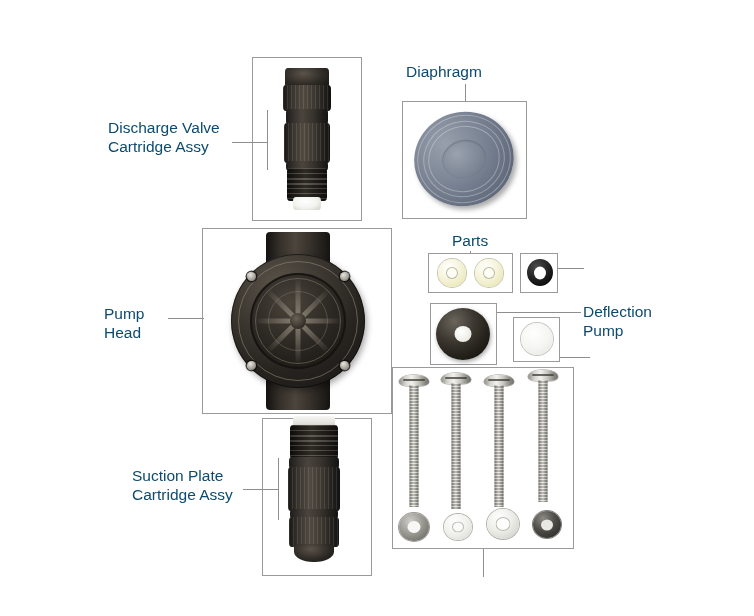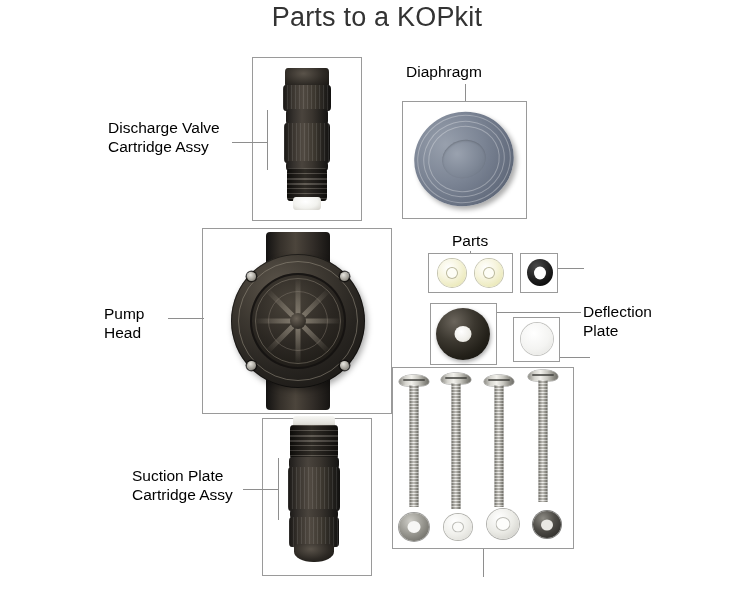--- a/index.html
+++ b/index.html
@@ -12,21 +12,21 @@
   }
   .stage{position:absolute;inset:0;}
 
   
   #title{
     position:absolute;left:0;top:2px;width:754px;text-align:center;
     font-size:27px;font-weight:400;color:#333;letter-spacing:.2px;
   }
 
   
-  .lbl{position:absolute;font-size:15.5px;line-height:19px;color:#000000;white-space:pre;}
+  .lbl{position:absolute;font-size:15.5px;line-height:19px;color:#0c4a6e;white-space:pre;}
 
   
   .frame{position:absolute;border:1px solid #9a9a9a;background:#fff;box-sizing:border-box;}
   .lead{position:absolute;background:#8e8e8e;}
   .lead.h{height:1px;}
   .lead.v{width:1px;}
 
   
   .part{position:absolute;}
 
@@ -184,21 +184,20 @@
   .w-hole{
     position:absolute;left:50%;top:50%;transform:translate(-50%,-50%);
     border-radius:50%;background:#ffffff;
   }
 </style>
 </head>
 <body>
 
 <div class="stage">
 
-  <div id="title">Parts to a KOPkit</div>
 
   <div class="frame" style="left:252px;top:57px;width:110px;height:164px;"></div>
 
   <div class="part" style="left:272px;top:68px;width:70px;height:146px;">
     <div class="cart">
       <div class="seg capdome" style="top:0px;width:44px;height:20px;"></div>
       <div class="seg knurl" style="top:17px;width:48px;height:26px;"></div>
       <div class="seg body-dark" style="top:41px;width:42px;height:16px;"></div>
       <div class="seg knurl" style="top:55px;width:46px;height:40px;"></div>
       <div class="seg body-dark" style="top:93px;width:42px;height:10px;"></div>
@@ -273,21 +272,21 @@
     <div class="oring-h" style="width:12px;height:13px;"></div>
   </div>
   <div class="lead h" style="left:558px;top:268px;width:26px;"></div>
 
   <div class="frame" style="left:430px;top:303px;width:67px;height:62px;"></div>
   <div class="defl" style="left:436px;top:308px;width:54px;height:52px;">
     <div class="defl-h" style="width:17px;height:16px;"></div>
   </div>
   <div class="lead h" style="left:497px;top:312px;width:84px;"></div>
   <div class="lbl" style="left:583px;top:302px;">Deflection
-Plate</div>
+Pump</div>
 
   <div class="frame" style="left:513px;top:317px;width:47px;height:45px;"></div>
   <div class="bleed" style="left:521px;top:323px;width:32px;height:32px;"></div>
   <div class="lead h" style="left:560px;top:357px;width:30px;"></div>
 
   <div class="frame" style="left:262px;top:418px;width:110px;height:158px;"></div>
 
   <div class="part" style="left:277px;top:416px;width:74px;height:150px;">
     <div class="cart">
       <div class="seg ring-white" style="top:0px;width:42px;height:12px;"></div>

